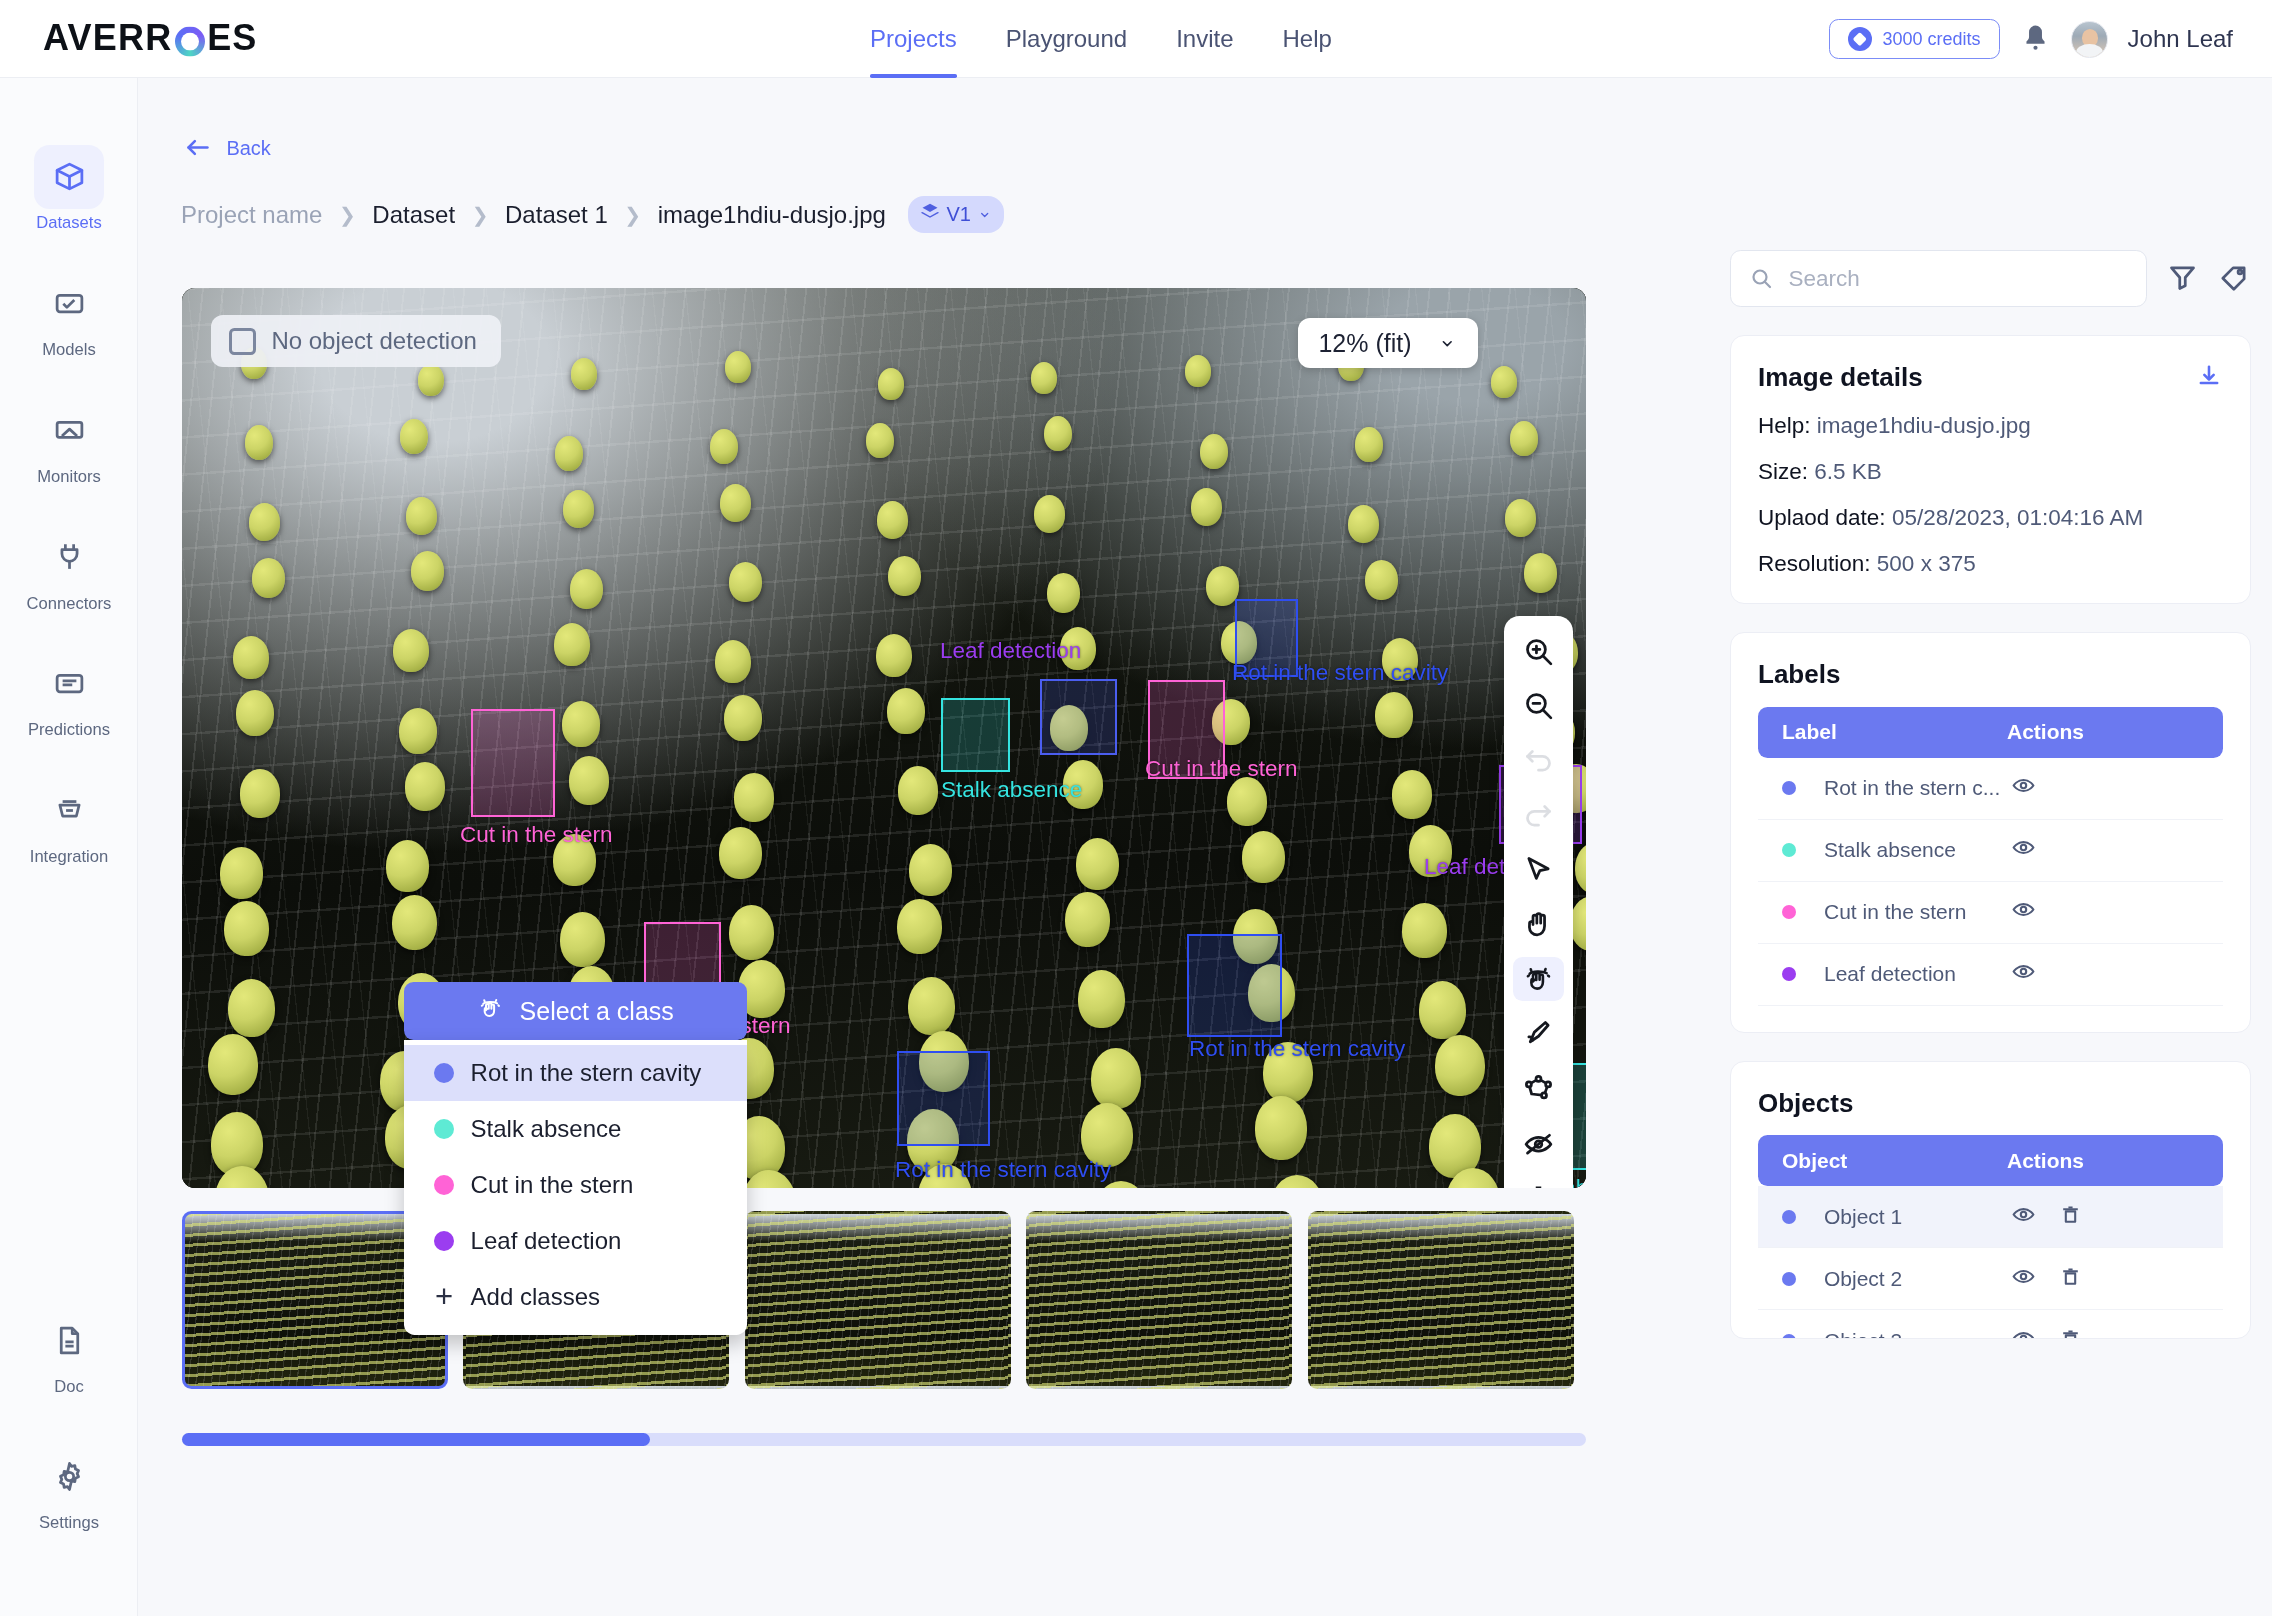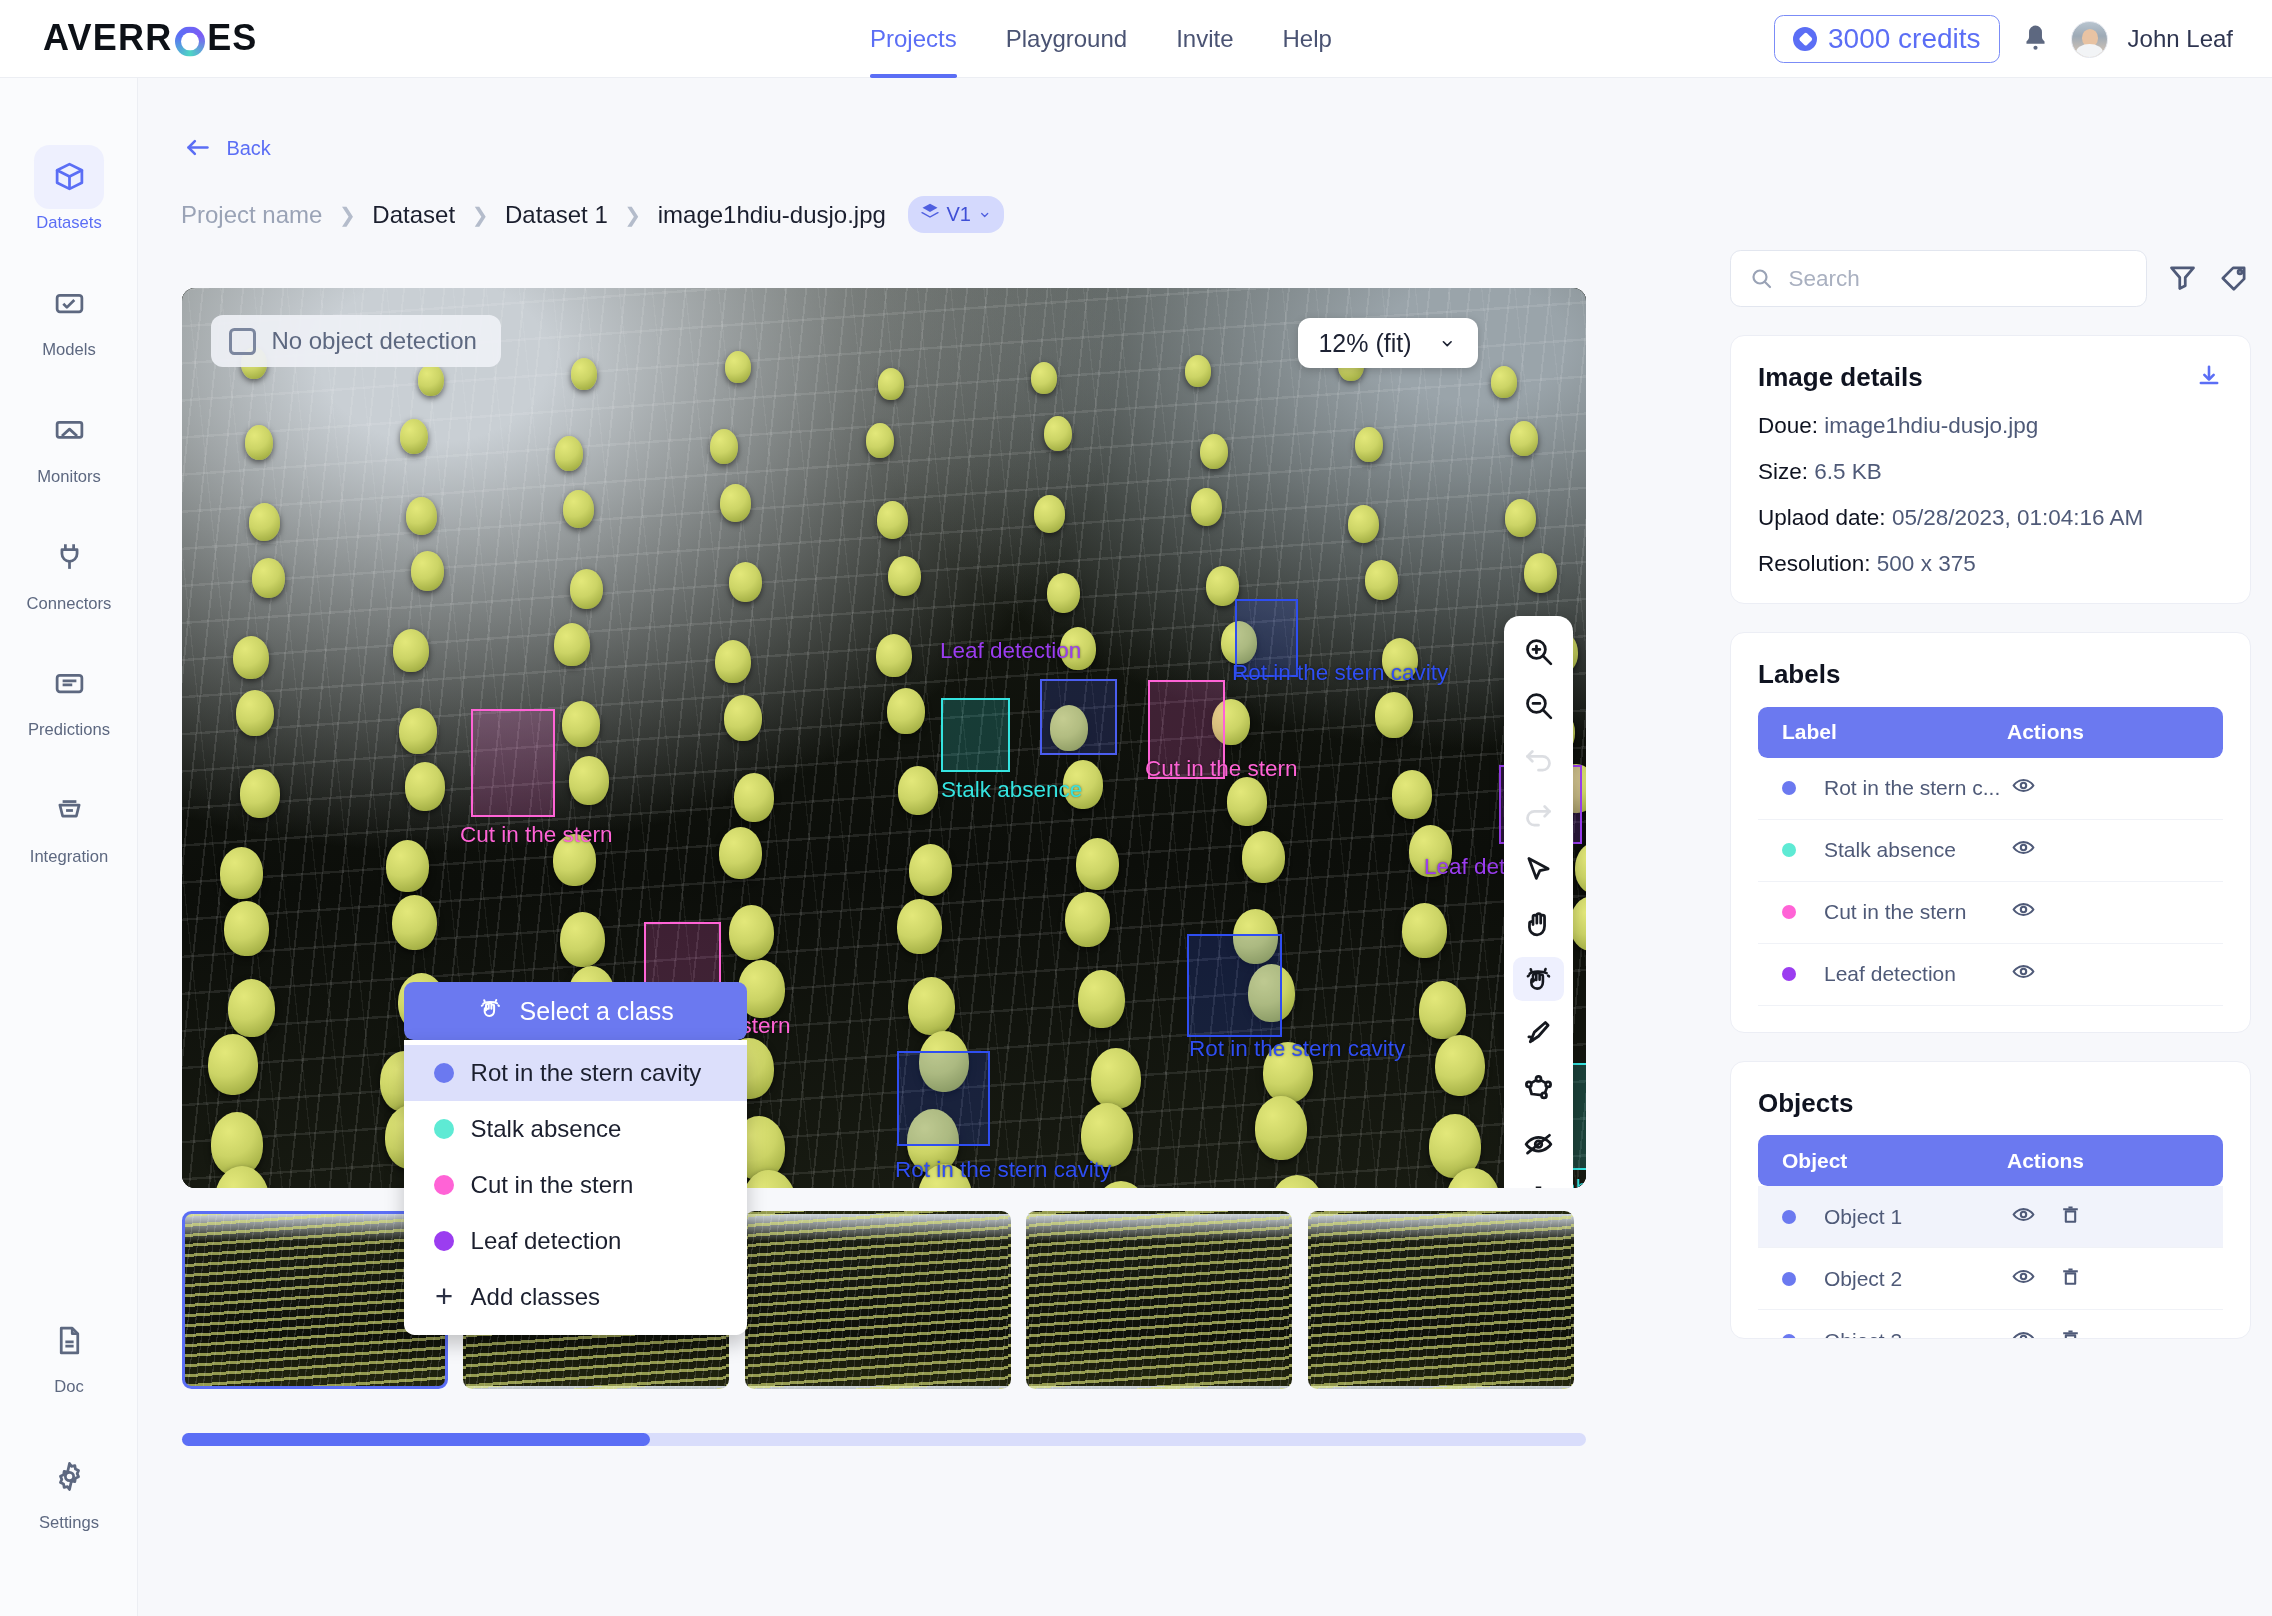--- a/index.html
+++ b/index.html
@@ -47,21 +47,21 @@
     height: 3.6px; background: #5b6ef5; border-radius: 1.8px;
   }
 
   #topbar-right {
     position: absolute; right: 40px; top: 0; height: 78px;
     display: flex; align-items: center; gap: 20px;
   }
   #credits-pill {
     display: flex; align-items: center; gap: 10.7px;
     border: 1.8px solid #7b8cf7; border-radius: 9.5px;
-    padding: 7px 18px; color: #5b6ef5; font-size: 28px;
+    padding: 7px 18px; color: #5b6ef5; font-size: 18px;
     background: #ffffff; cursor: pointer;
   }
   .credit-dot {
     width: 24px; height: 24px; border-radius: 50%; background: #5b6ef5;
     display: flex; align-items: center; justify-content: center;
   }
   .credit-dot::after {
     content: ""; width: 9.5px; height: 9.5px; background: #fff; transform: rotate(45deg);
     border-radius: 1.8px;
   }
@@ -723,21 +723,21 @@
         <div class="card-title">Image details</div>
         <span>
           <svg width="28" height="28" viewBox="0 0 24 24" fill="none" stroke="#5b6ef5" stroke-width="2.2" stroke-linecap="round" stroke-linejoin="round">
               <path d="M12 4v10"></path>
               <path d="M8 11l4 4 4-4"></path>
               <path d="M5 18h14"></path>
             </svg>
         </span>
       </div>
       <div class="det-row">
-        <span>Doue:</span>
+        <span>Help:</span>
         <span class="v">image1hdiu-dusjo.jpg</span>
       </div>
       <div class="det-row">
         <span>Size:</span>
         <span class="v">6.5 KB</span>
       </div>
       <div class="det-row">
         <span>Uplaod date:</span>
         <span class="v">05/28/2023, 01:04:16 AM</span>
       </div>

